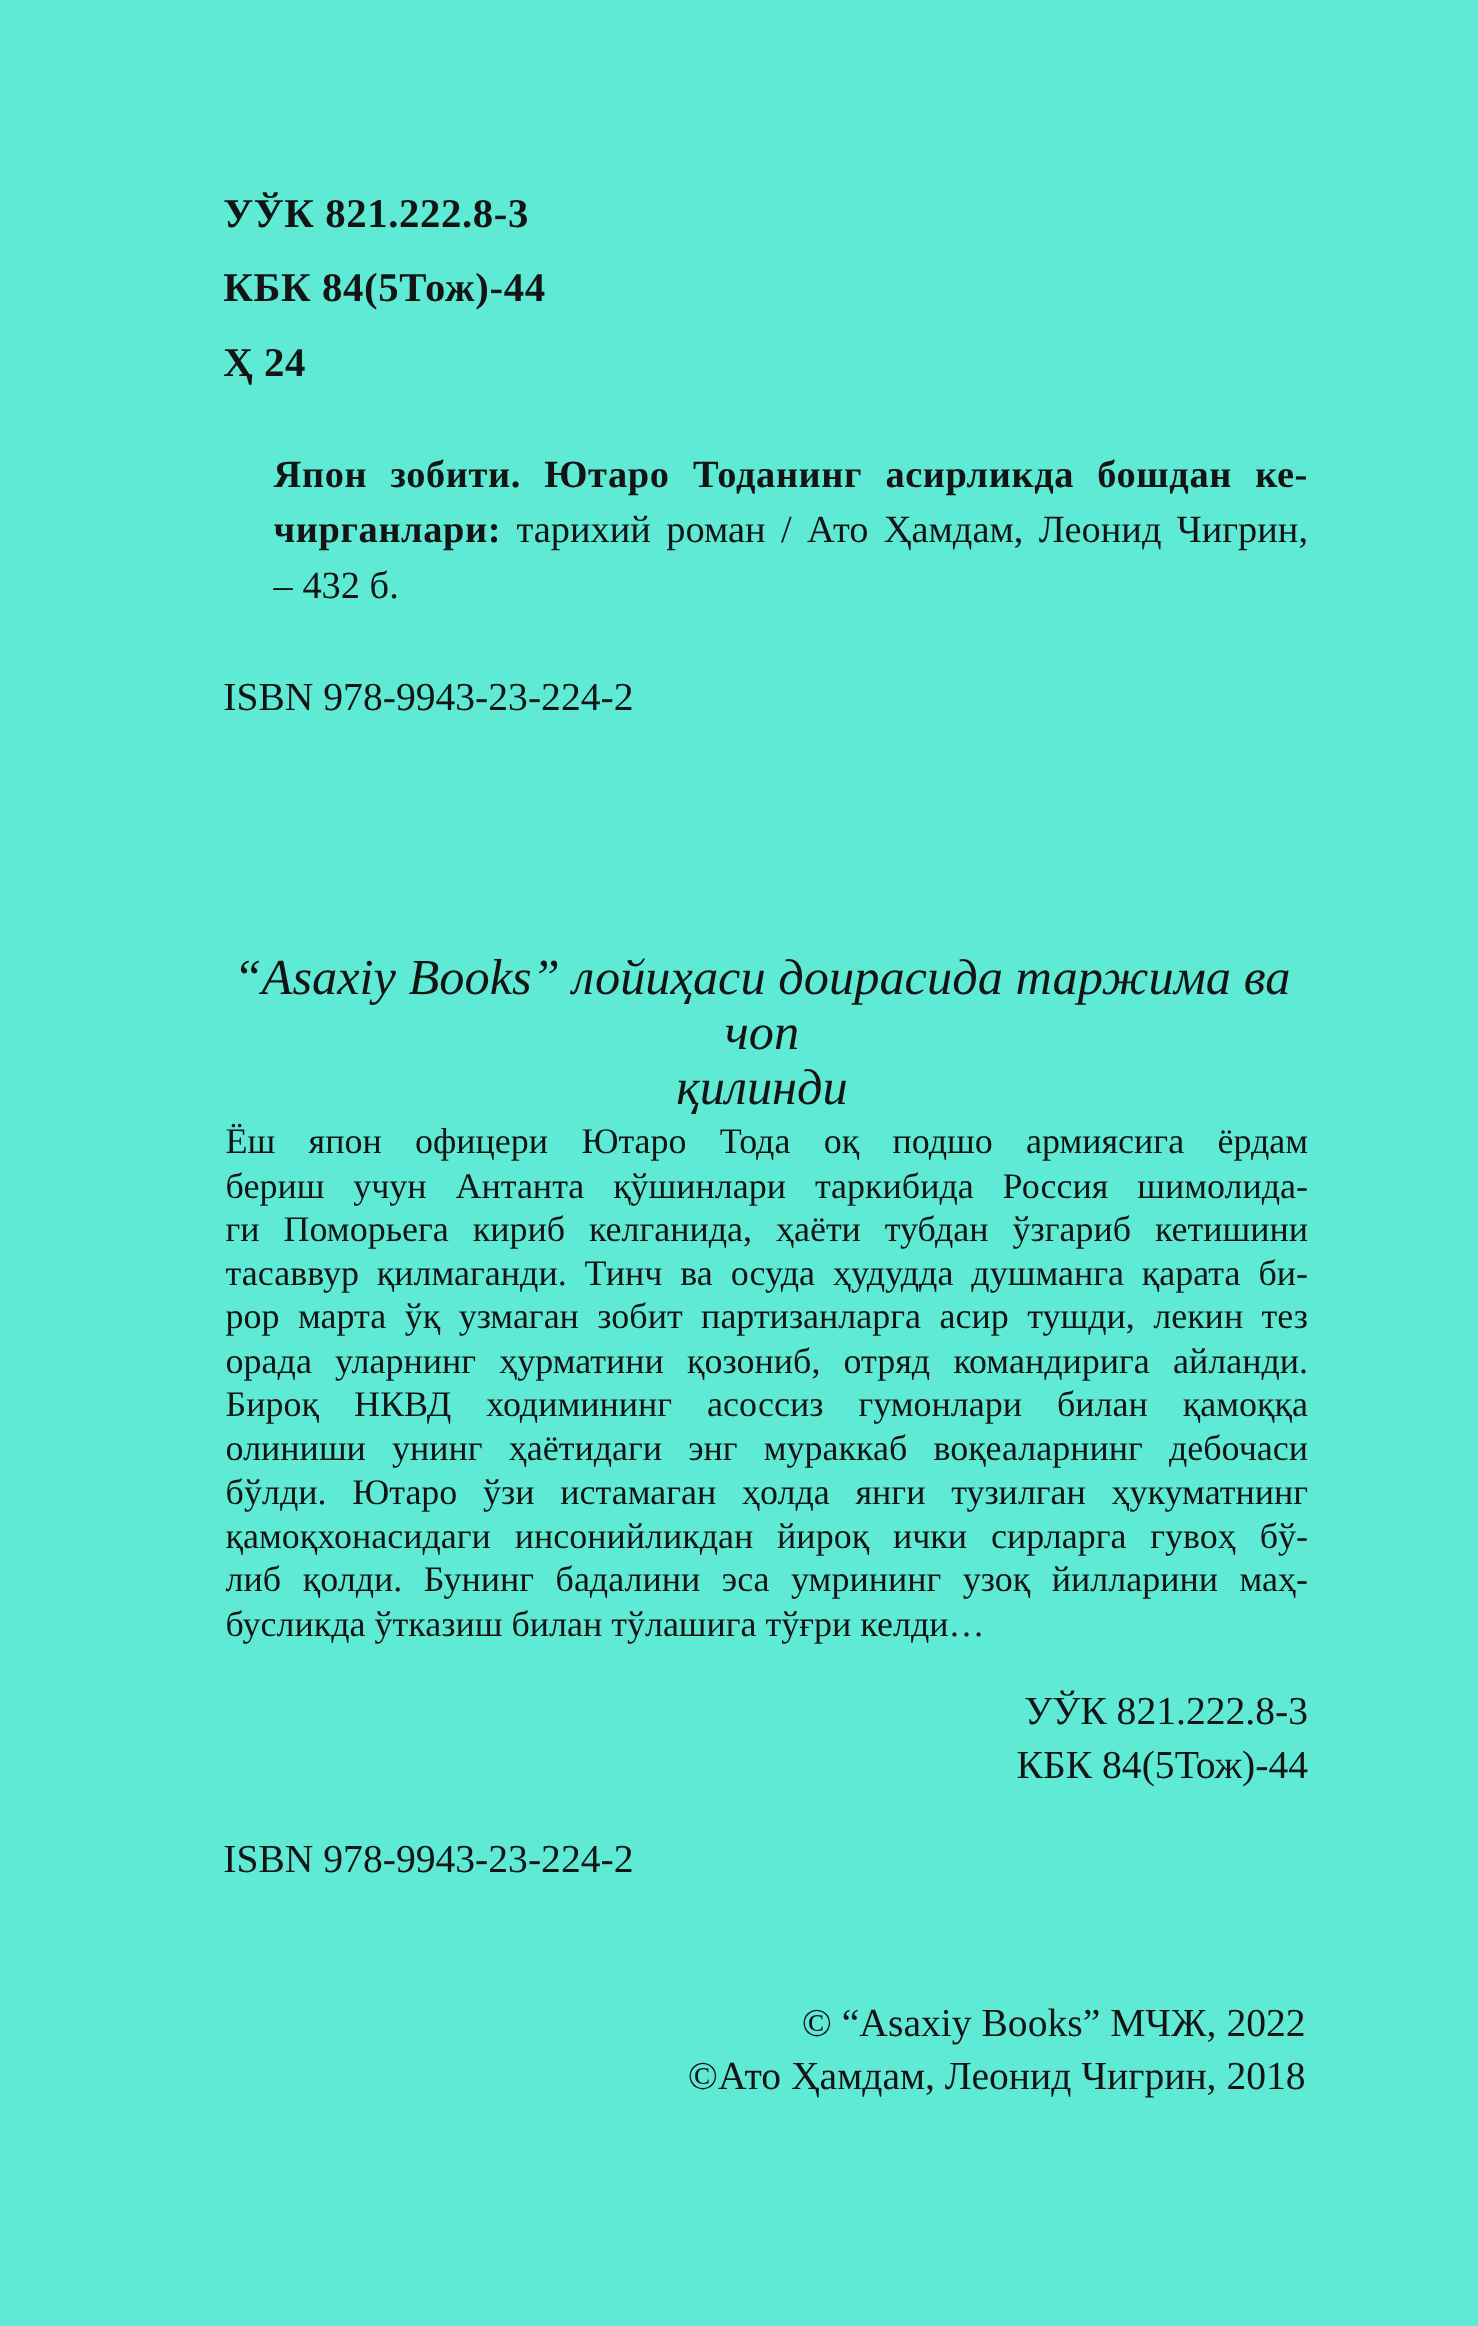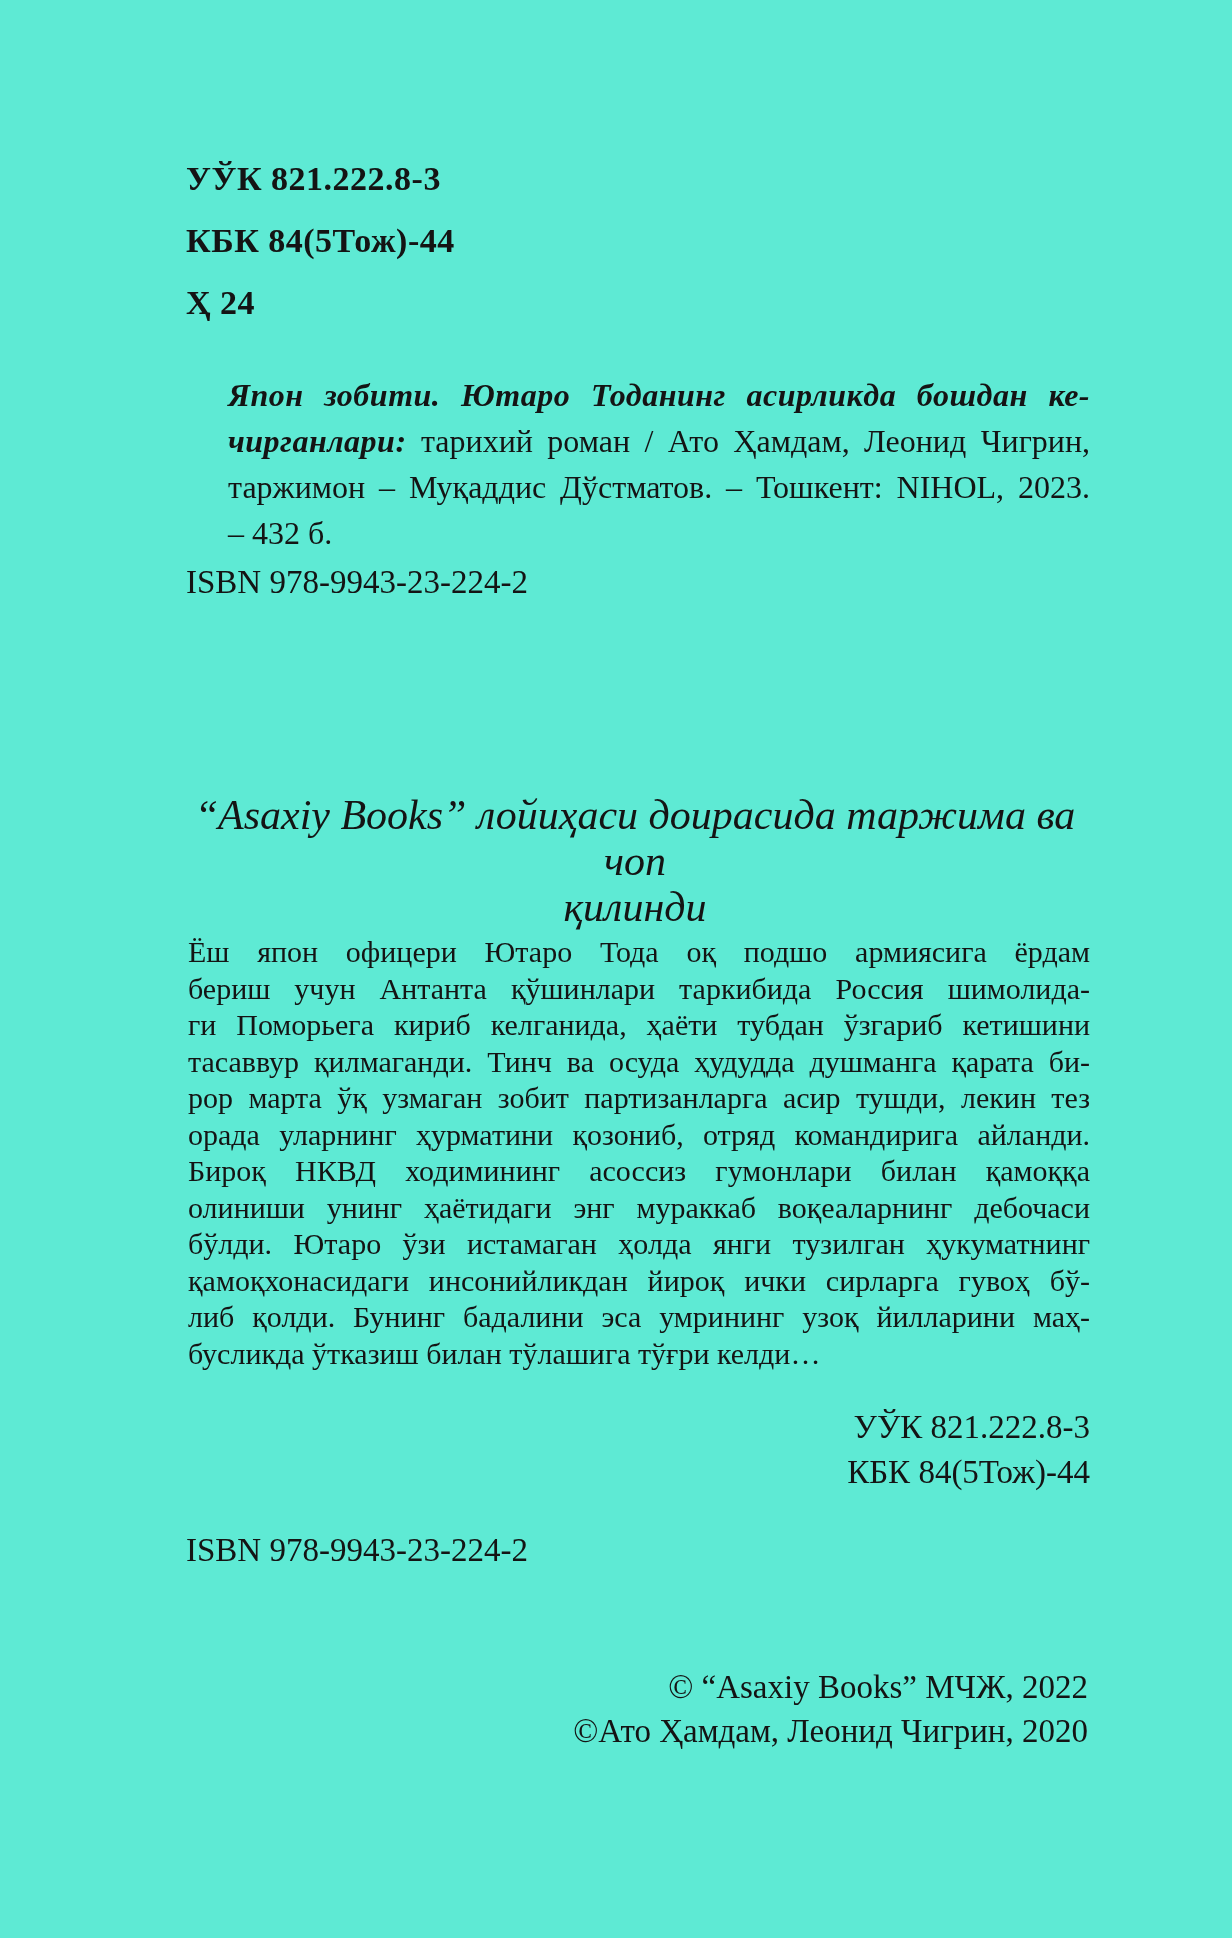--- a/index.html
+++ b/index.html
@@ -29,21 +29,21 @@
     font-size: 34px; line-height: 44px;
   }
 
   
   .biblio {
     left: 228px; top: 372px; width: 862px;
     font-size: 32px; line-height: 46px;
   }
   .biblio .line { white-space: nowrap; text-align: justify; text-align-last: justify; }
   .biblio .line:last-child { text-align-last: left; }
-  .biblio .line b { letter-spacing: 0.5px; font-style: italic; }
+  .biblio .line b { letter-spacing: 0.5px; }
 
   .isbn-top { left: 186px; top: 560px; font-size: 33px; line-height: 44px; }
 
   
   .translator {
     left: 165px; top: 632px; width: 940px;
     text-align: center; font-size: 33px; line-height: 46px;
   }
   .translator .it { font-style: italic; }
 
@@ -84,21 +84,20 @@
   <div class="block top-class">
     <div>УЎК 821.222.8-3</div>
     <div>КБК 84(5Тож)-44</div>
     <div>Ҳ 24</div>
   </div>
 
 
   <div class="block biblio">
       <div class="line"><b>Япон зобити. Ютаро Тоданинг асирликда бошдан ке-</b></div>
       <div class="line"><b>чирганлари:</b><span> тарихий роман / Ато Ҳамдам, Леонид Чигрин,</span></div>
-      <div class="line"><span>таржимон – Муқаддис Дўстматов. – Тошкент: NIHOL, 2023.</span></div>
       <div class="line"><span>– 432 б.</span></div>
     </div>
 
   <div class="block isbn-top">ISBN 978-9943-23-224-2</div>
 
 
   <div class="block project">
     <div>“Asaxiy Books” лойиҳаси доирасида таржима ва чоп</div>
     <div>қилинди</div>
   </div>
@@ -120,16 +119,16 @@
 
   <div class="block bottom-class">
     <div>УЎК 821.222.8-3</div>
     <div>КБК 84(5Тож)-44</div>
   </div>
 
   <div class="block isbn-bottom">ISBN 978-9943-23-224-2</div>
 
   <div class="block copyright">
     <div>© “Asaxiy Books” МЧЖ, 2022</div>
-    <div>©Ато Ҳамдам, Леонид Чигрин, 2020</div>
+    <div>©Ато Ҳамдам, Леонид Чигрин, 2018</div>
   </div>
 
 </div>
 
 </body></html>

